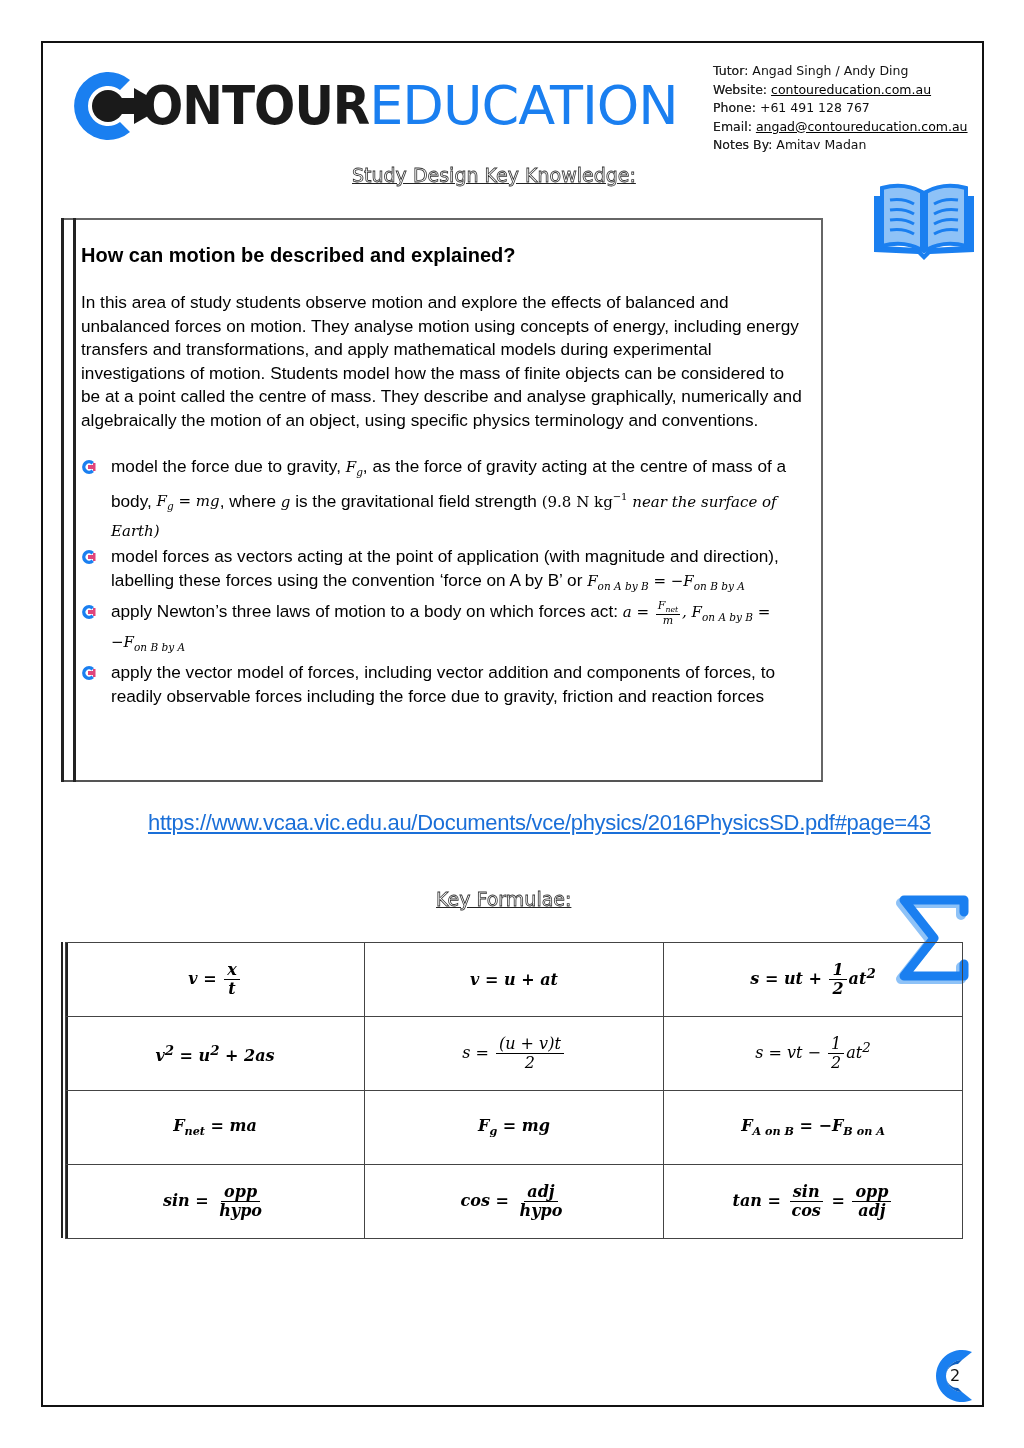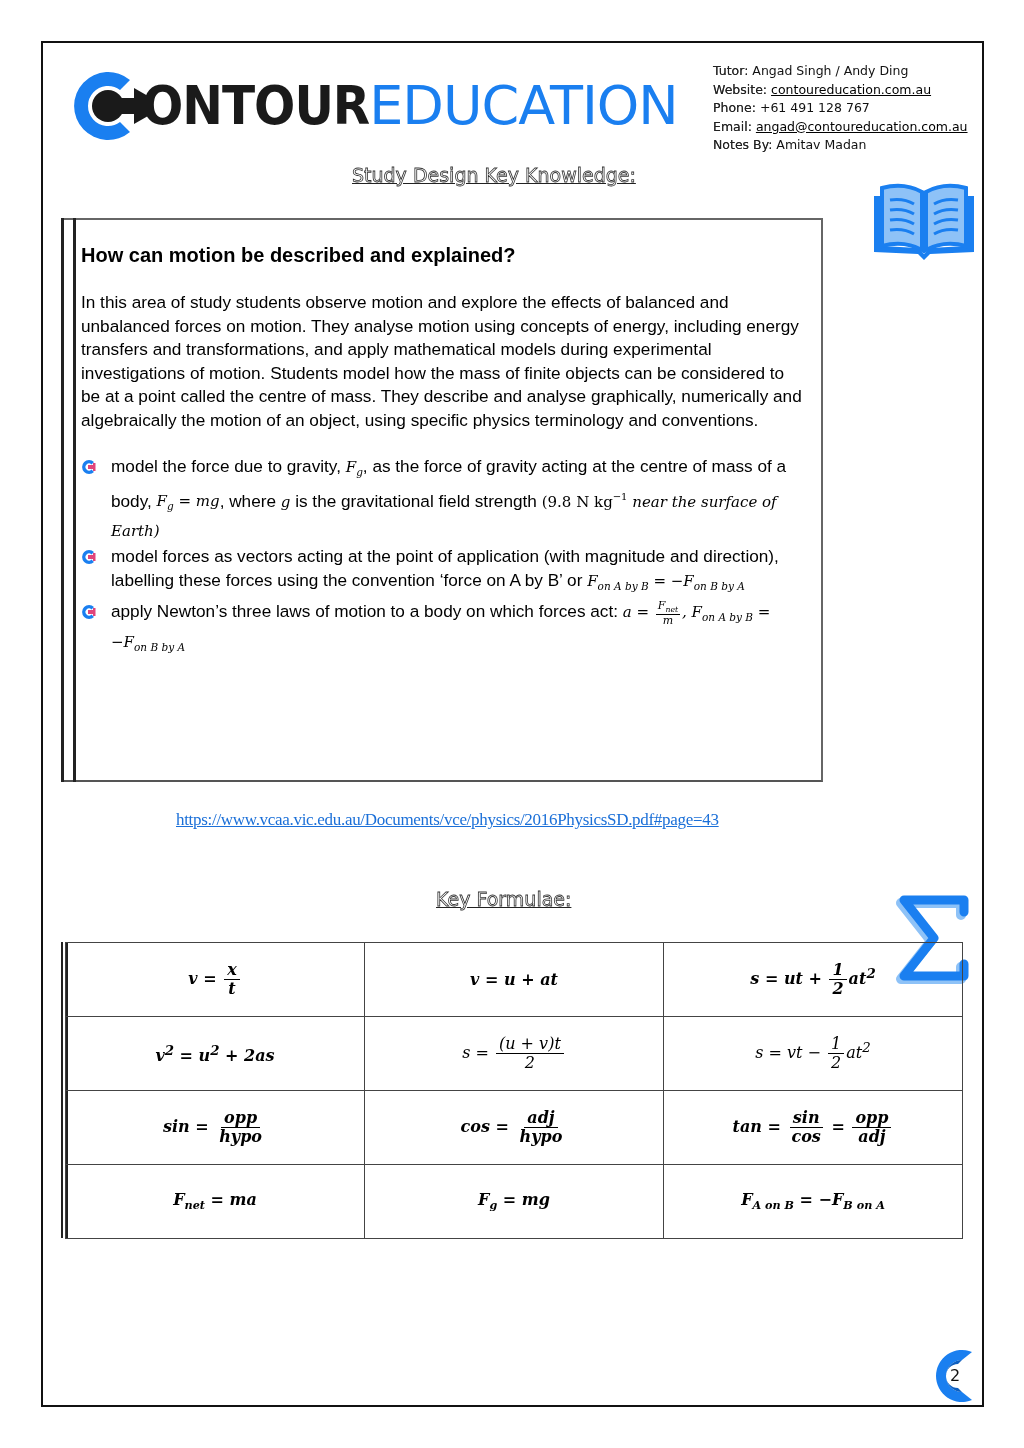--- a/index.html
+++ b/index.html
@@ -34,21 +34,21 @@
   .kk-list { list-style: none; }
   .kk-list li { position: relative; padding-left: 30px; font-size: 17.2px; line-height: 23.5px; margin-bottom: 2px; }
   .bullet { position: absolute; left: 0; top: 4px; width: 16px; height: 16px; }
   .m { font-family: "DejaVu Serif", serif; font-style: italic; font-size: 15px; }
   .mr { font-family: "DejaVu Serif", serif; font-size: 15px; }
   .frac { display: inline-flex; flex-direction: column; align-items: center; vertical-align: middle; line-height: 1; margin: 0 2px; }
   .frac .num { border-bottom: 1px solid #000; padding: 0 2px; }
   .frac.small { font-size: 11px; }
   sub { font-size: 70%; }
 
-  .link { position: absolute; left: 176px; top: 810px; font-family: Liberation Serif, serif; font-size: 17px; color: #1a6fd8; text-decoration: underline; letter-spacing: -0.3px; }
+  .link { position: absolute; left: 148px; top: 810px; font-family: Liberation Sans, sans-serif; font-size: 22px; color: #1a6fd8; text-decoration: underline; letter-spacing: -0.3px; }
   .ft-wrap { position: absolute; left: 61px; top: 942px; width: 902px; height: 296px; }
   .ft-dbl { position: absolute; left: 0; top: 0; bottom: 0; width: 7px; border-left: 2px solid #222; border-right: 2px solid #222; }
   table.ft { position: absolute; left: 4px; top: 0; width: 898px; height: 296px; border-collapse: collapse; table-layout: fixed; }
   table.ft td { border: 1.5px solid #444; text-align: center; vertical-align: middle; height: 74px; font-family: "DejaVu Serif", serif; font-style: italic; font-size: 16px; }
   table.ft td.b { font-weight: bold; }
   table.ft td .frac { font-size: 16px; }
   table.ft td .frac .num, table.ft td .frac .den { padding: 1px 3px; }
 
   .page-num { position: absolute; left: 914px; top: 1348px; width: 64px; height: 56px; }
   .page-num-text { position: absolute; left: 950px; top: 1366px; font-family: "DejaVu Sans", sans-serif; font-size: 16px; color: #111; }
@@ -119,20 +119,28 @@
         <svg class="bullet" viewBox="0 0 16 16">
             <path d="M13 3 A7 7 0 1 0 13 13 L10.5 10.5 A3.5 3.5 0 1 1 10.5 5.5 Z" fill="#1a7ff0"></path>
             <rect x="7" y="6" width="7" height="4" fill="#e0457b"></rect>
             <rect x="12" y="4" width="2.5" height="8" fill="#e0457b"></rect>
           </svg>
         <span>apply Newton’s three laws of motion to a body on which forces act: </span><span class="m"><span>a = </span><span class="frac small">
               <span class="num"><span>F</span><sub>net</sub></span>
               <span class="den">m</span>
             </span><span>, F</span><sub>on A by B</sub><span> = −F</span><sub>on B by A</sub></span>
       </li>
+      <li>
+        <svg class="bullet" viewBox="0 0 16 16">
+            <path d="M13 3 A7 7 0 1 0 13 13 L10.5 10.5 A3.5 3.5 0 1 1 10.5 5.5 Z" fill="#1a7ff0"></path>
+            <rect x="7" y="6" width="7" height="4" fill="#e0457b"></rect>
+            <rect x="12" y="4" width="2.5" height="8" fill="#e0457b"></rect>
+          </svg>
+        <span>apply the vector model of forces, including vector addition and components of forces, to readily observable forces including the force due to gravity, friction and reaction forces</span>
+      </li>
     </ul>
   </div>
 </div>
 
 <a class="link">https://www.vcaa.vic.edu.au/Documents/vce/physics/2016PhysicsSD.pdf#page=43</a>
 
 <div class="section-title kf">Key Formulae:</div>
 
 <svg class="sigma-icon" viewBox="0 0 82 96">
   <g fill="none" stroke-linejoin="round" stroke-linecap="round">
@@ -161,41 +169,41 @@
       <td><span>s = </span><span class="frac">
               <span class="num">(u + v)t</span>
               <span class="den">2</span>
             </span></td>
       <td><span>s = vt − </span><span class="frac">
               <span class="num">1</span>
               <span class="den">2</span>
             </span><span>at</span><sup>2</sup></td>
     </tr>
     <tr>
+      <td class="b"><span>F</span><sub>net</sub><span> = ma</span></td>
+      <td class="b"><span>F</span><sub>g</sub><span> = mg</span></td>
+      <td class="b"><span>F</span><sub>A on B</sub><span> = −F</span><sub>B on A</sub></td>
+    </tr>
+    <tr>
       <td class="b"><span>sin = </span><span class="frac">
               <span class="num">opp</span>
               <span class="den">hypo</span>
             </span></td>
       <td class="b"><span>cos = </span><span class="frac">
               <span class="num">adj</span>
               <span class="den">hypo</span>
             </span></td>
       <td class="b"><span>tan = </span><span class="frac">
               <span class="num">sin</span>
               <span class="den">cos</span>
             </span><span> = </span><span class="frac">
               <span class="num">opp</span>
               <span class="den">adj</span>
             </span></td>
     </tr>
-    <tr>
-      <td class="b"><span>F</span><sub>net</sub><span> = ma</span></td>
-      <td class="b"><span>F</span><sub>g</sub><span> = mg</span></td>
-      <td class="b"><span>F</span><sub>A on B</sub><span> = −F</span><sub>B on A</sub></td>
-    </tr>
   </tbody>
     </table>
 </div>
 
 <svg class="page-num" viewBox="0 0 64 56">
   <path d="M58 4 A26 26 0 1 0 58 52 L48 44 A16 16 0 1 1 48 12 Z" fill="#1a7ff0"></path>
   <path d="M48 12 A16 16 0 0 0 48 44 L44 40 A12 12 0 0 1 44 16 Z" fill="#0d5fc0"></path>
 </svg>
 <div class="page-num-text">2</div>
 

